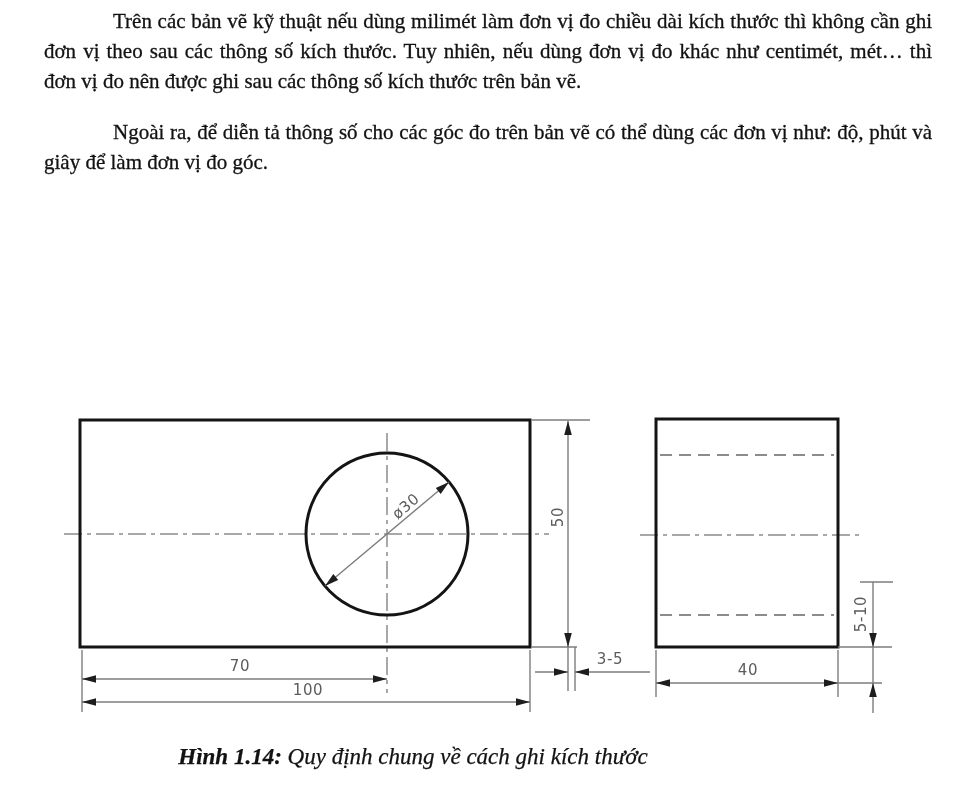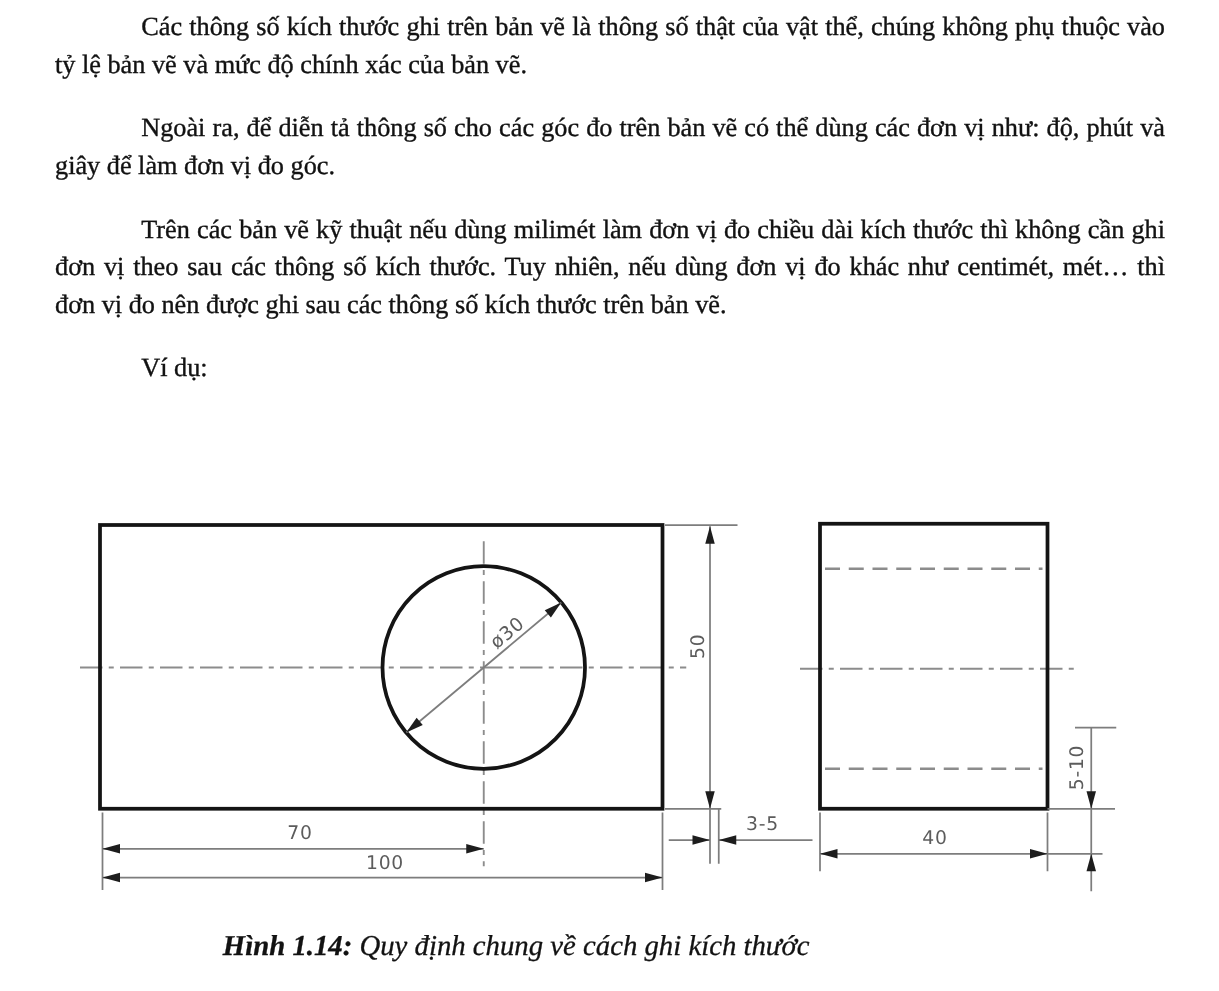--- a/index.html
+++ b/index.html
@@ -40,24 +40,22 @@
   .arrow{fill:#1d1d1d;stroke:none;}
   .dim-text{
     font-family:"DejaVu Sans","Liberation Sans",sans-serif;
     font-size:15px;fill:#5c5c5c;letter-spacing:.6px;
   }
 </style>
 </head>
 <body>
 
 <div class="text-col">
-  <p class="para">Các thông số kích thước ghi trên bản vẽ là thông số thật của vật thể, chúng không phụ thuộc vào tỷ lệ bản vẽ và mức độ chính xác của bản vẽ.</p>
+  <p class="para">Trên các bản vẽ kỹ thuật nếu dùng milimét làm đơn vị đo chiều dài kích thước thì không cần ghi đơn vị theo sau các thông số kích thước. Tuy nhiên, nếu dùng đơn vị đo khác như centimét, mét… thì đơn vị đo nên được ghi sau các thông số kích thước trên bản vẽ.</p>
   <p class="para">Ngoài ra, để diễn tả thông số cho các góc đo trên bản vẽ có thể dùng các đơn vị như: độ, phút và giây để làm đơn vị đo góc.</p>
-  <p class="para">Trên các bản vẽ kỹ thuật nếu dùng milimét làm đơn vị đo chiều dài kích thước thì không cần ghi đơn vị theo sau các thông số kích thước. Tuy nhiên, nếu dùng đơn vị đo khác như centimét, mét… thì đơn vị đo nên được ghi sau các thông số kích thước trên bản vẽ.</p>
-  <p class="example">Ví dụ:</p>
 </div>
 
 <svg class="drawing" width="975" height="340" viewBox="0 0 975 340" xmlns="http://www.w3.org/2000/svg">
 
   <g>
 
     <g>
       <line class="center" x1="64" y1="134" x2="549" y2="134"></line>
       <line class="center" x1="387" y1="33" x2="387" y2="293"></line>
     </g>

